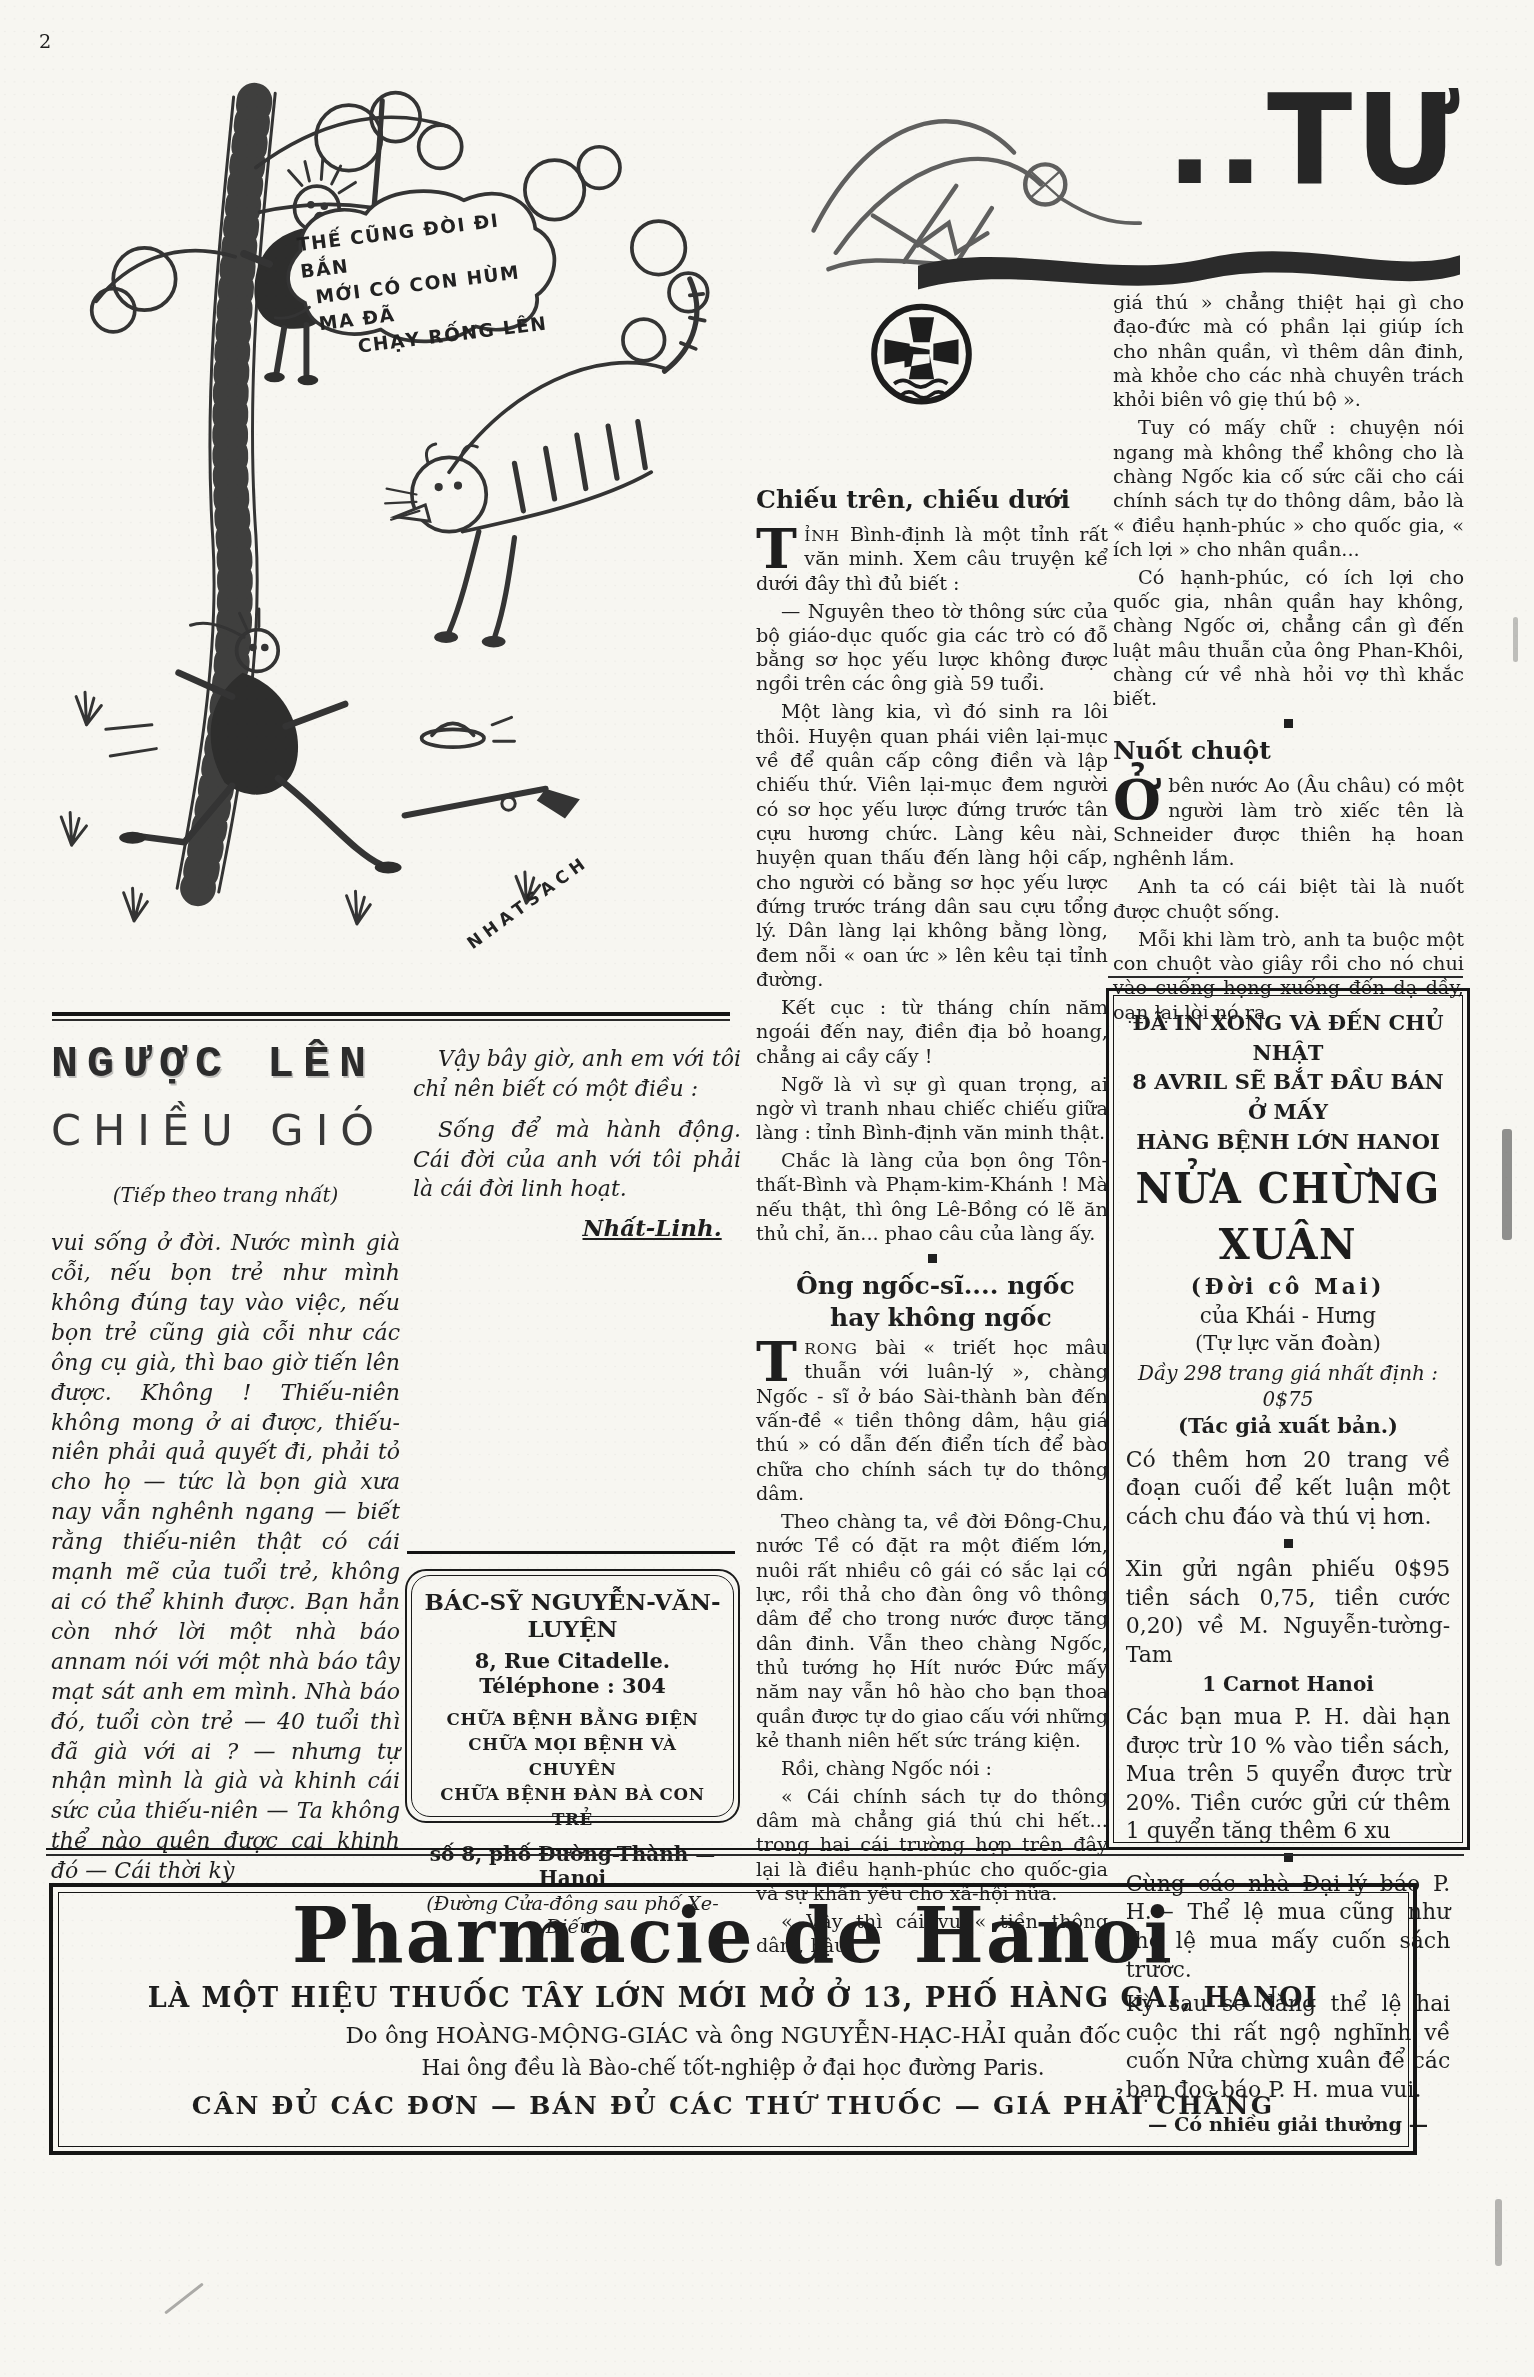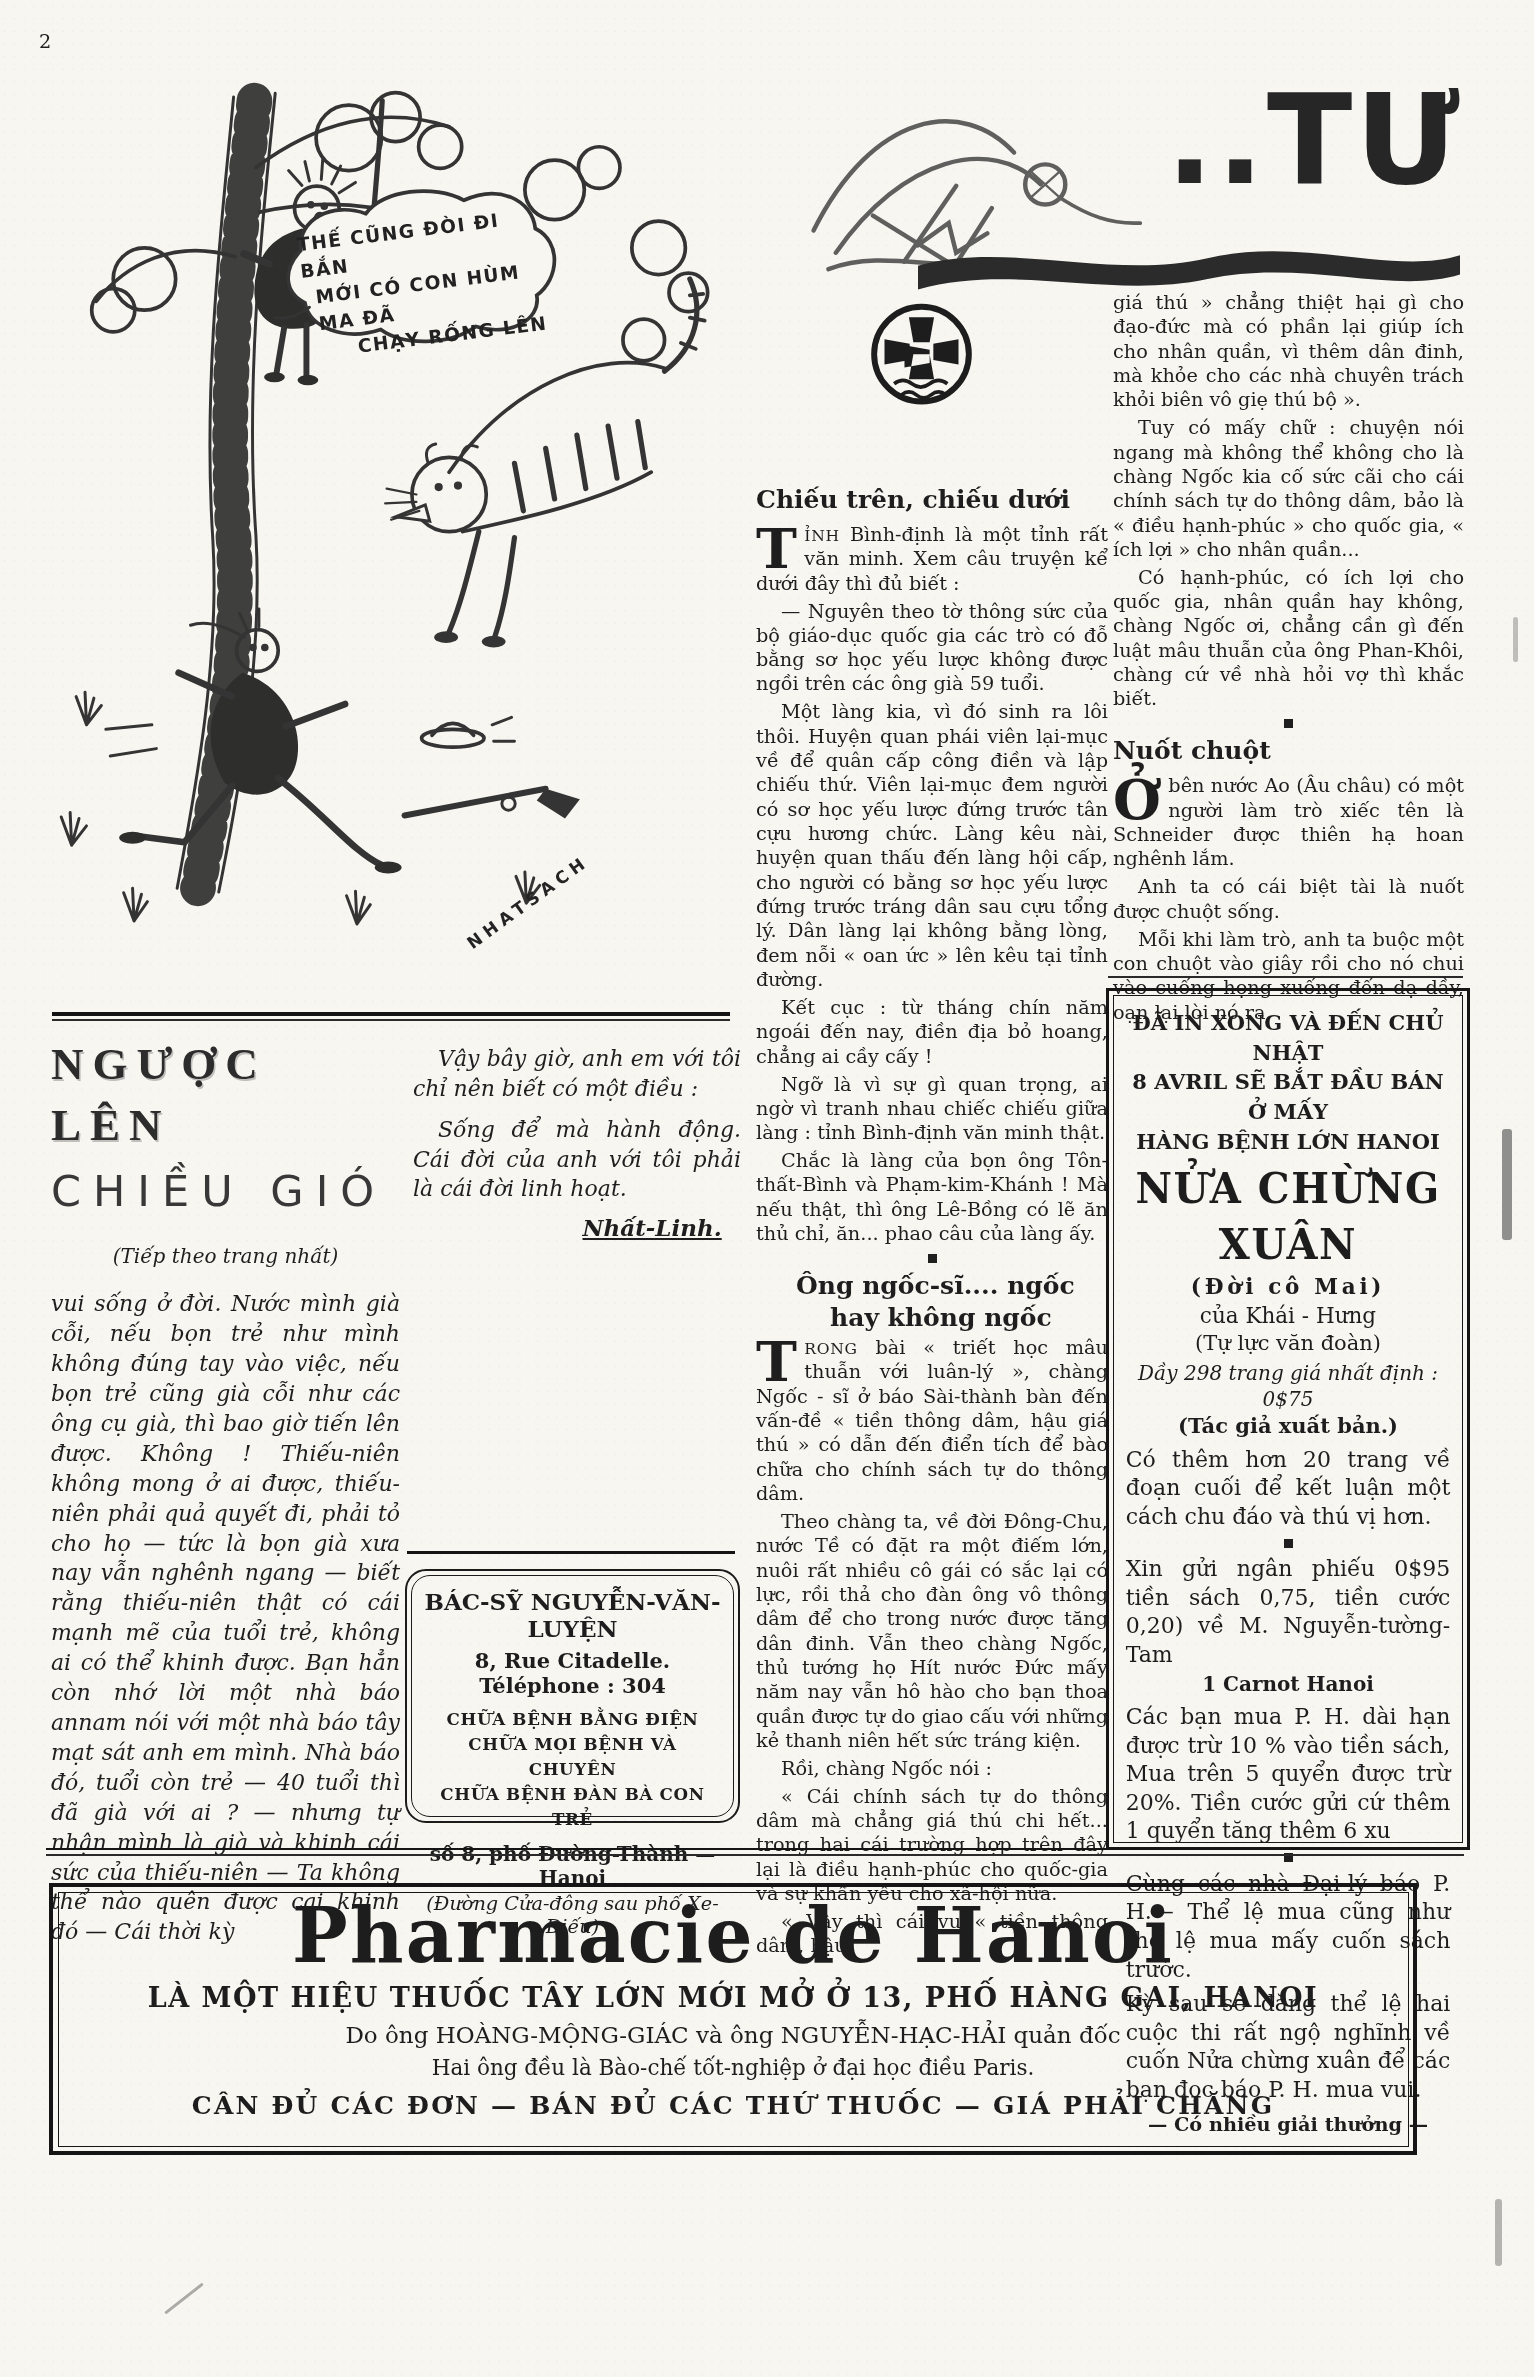--- a/index.html
+++ b/index.html
@@ -26,21 +26,21 @@
   .sqr{width:11px;height:11px;background:#1f1f1f;margin:10.4px auto;}
   .sqr.small{width:9px;height:9px;margin:7.4px auto;}
   .sig{text-align:right;font-weight:bold;font-size:23px;padding-right:19.3px;margin-top:7.4px;text-decoration:underline;}
   
   .rule{position:absolute;background:#141414;}
   .rule-thin{position:absolute;background:#2a2a2a;height:1.5px;}
   
   #masthead-title{position:absolute;left:1166px;top:71px;font-family:"DejaVu Sans",sans-serif;
     font-weight:bold;font-size:125px;line-height:1.1;letter-spacing:3px;color:#262626;}
   
-  .nguoc-t1{font-family:Liberation Serif, serif;font-weight:bold;font-size:45px;letter-spacing:9px;
+  .nguoc-t1{font-family:Liberation Mono, monospace;font-weight:bold;font-size:45px;letter-spacing:9px;
     color:#2c2c2c;font-style:normal;text-shadow:1.5px 1.5px 0 rgba(90,90,90,.35);}
   .nguoc-t2{font-family:"DejaVu Sans",sans-serif;font-weight:normal;font-size:43px;letter-spacing:12px;
     color:#383838;font-style:normal;margin-top:6px;}
   .nguoc-sub{text-align:center;font-size:20px;margin:22px 0 19.3px 0;font-style:italic;}
   
   #bubble-text{position:absolute;left:303px;top:217px;width:245px;transform:rotate(-7deg);
     font-family:"DejaVu Sans",sans-serif;font-weight:600;font-size:18.6px;color:#222;letter-spacing:1.5px;line-height:1.45;}
   #bubble-text .bl2{margin-left:12px;display:block;}
   #bubble-text .bl3{margin-left:48px;display:block;}
   #cartoon-signature{position:absolute;left:455px;top:892px;transform:rotate(-36deg);
@@ -310,21 +310,21 @@
   </div>
 
   <div class="rule" style="left:46px;top:1848px;width:1418px;height:2.2px;"></div>
   <div class="rule-thin" style="left:46px;top:1854px;width:1418px;"></div>
 
   <div id="pharmacy-box">
     <div class="inner">
       <div class="ph-title">Pharmacie de Hanoi</div>
       <div class="ph-l1">LÀ MỘT HIỆU THUỐC TÂY LỚN MỚI MỞ Ở 13, PHỐ HÀNG GAI, HANOI</div>
       <div class="ph-l2">Do ông HOÀNG-MỘNG-GIÁC và ông NGUYỄN-HẠC-HẢI quản đốc</div>
-      <div class="ph-l3">Hai ông đều là Bào-chế tốt-nghiệp ở đại học điều Paris.</div>
+      <div class="ph-l3">Hai ông đều là Bào-chế tốt-nghiệp ở đại học đường Paris.</div>
       <div class="ph-l4">CÂN ĐỦ CÁC ĐƠN — BÁN ĐỦ CÁC THỨ THUỐC — GIÁ PHẢI CHĂNG</div>
     </div>
   </div>
 
   <div class="artifact" style="left:1502px;top:1129px;width:10.4px;height:111px;opacity:.55;"></div>
   <div class="artifact" style="left:1513px;top:617px;width:4.5px;height:45px;opacity:.3;"></div>
   <div class="artifact" style="left:1495px;top:2199px;width:7.4px;height:67px;opacity:.35;"></div>
   <div class="artifact" style="left:160px;top:2297px;width:48px;height:3px;opacity:.4;transform:rotate(-38deg);"></div>
 
 </div>

